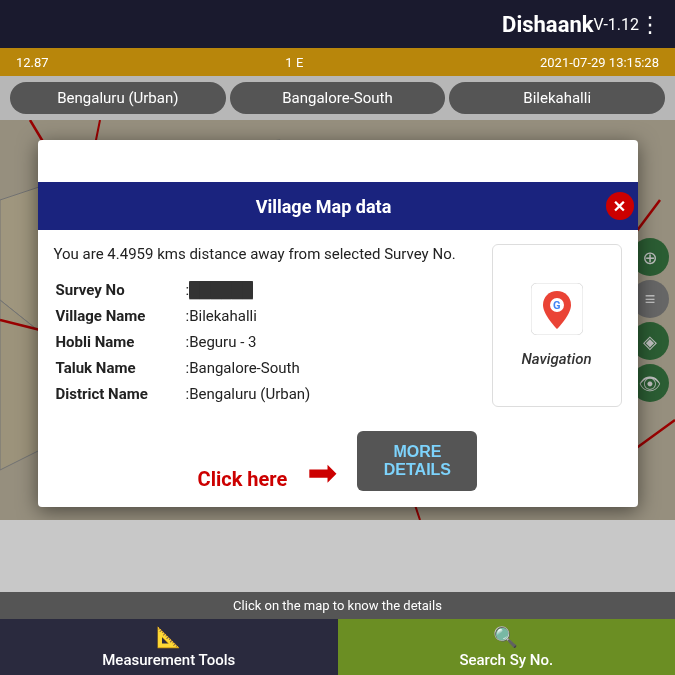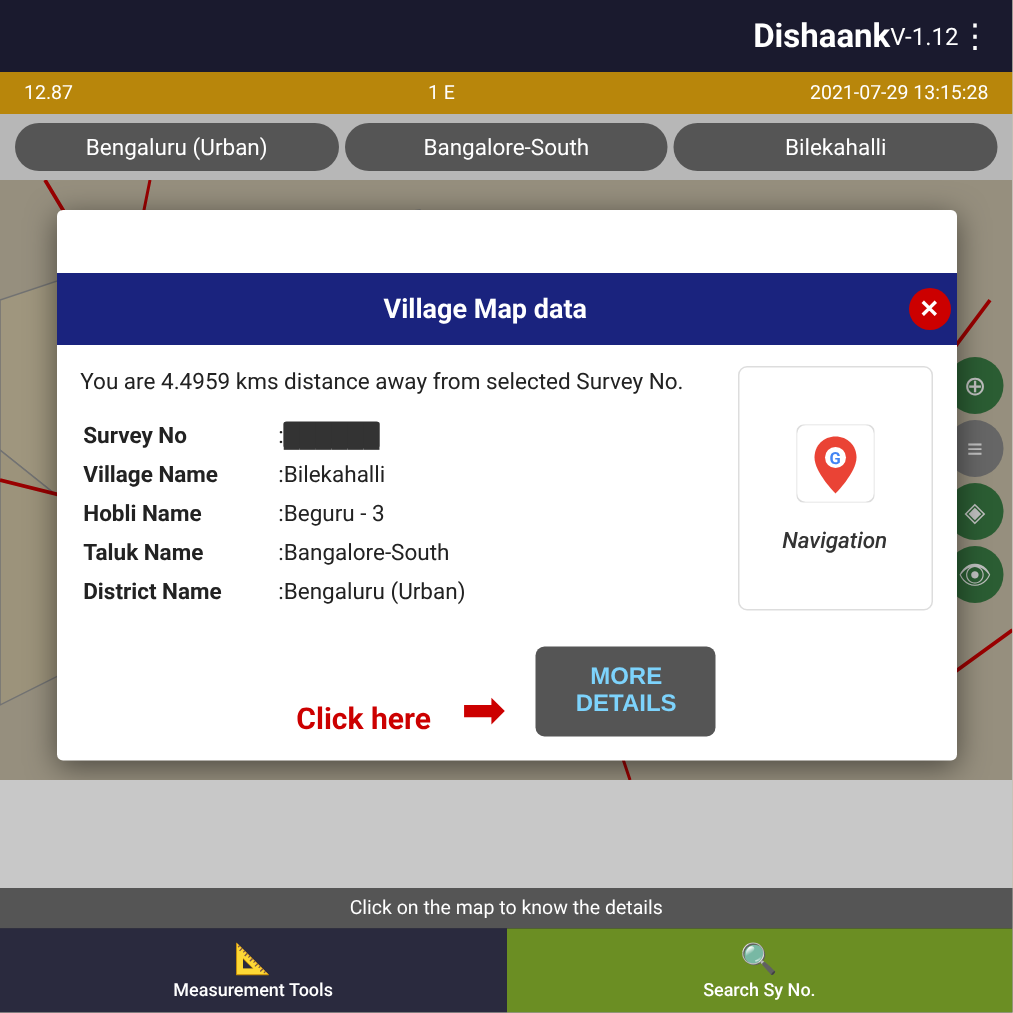--- a/index.html
+++ b/index.html
@@ -299,21 +299,21 @@
       background: #6b8e23;
     }
 
     .bottom-tool-icon {
       font-size: 20px;
       color: white;
     }
 
     .bottom-tool-label {
       color: white;
-      font-size: 12px;
+      font-size: 15px;
       font-weight: 500;
     }
   </style>
 </head>
 <body>
 
 <div class="app-header">
   <span class="app-title">Dishaank</span>
   <span class="app-version">V-1.12</span>
   <span class="app-menu-icon">⋮</span>

